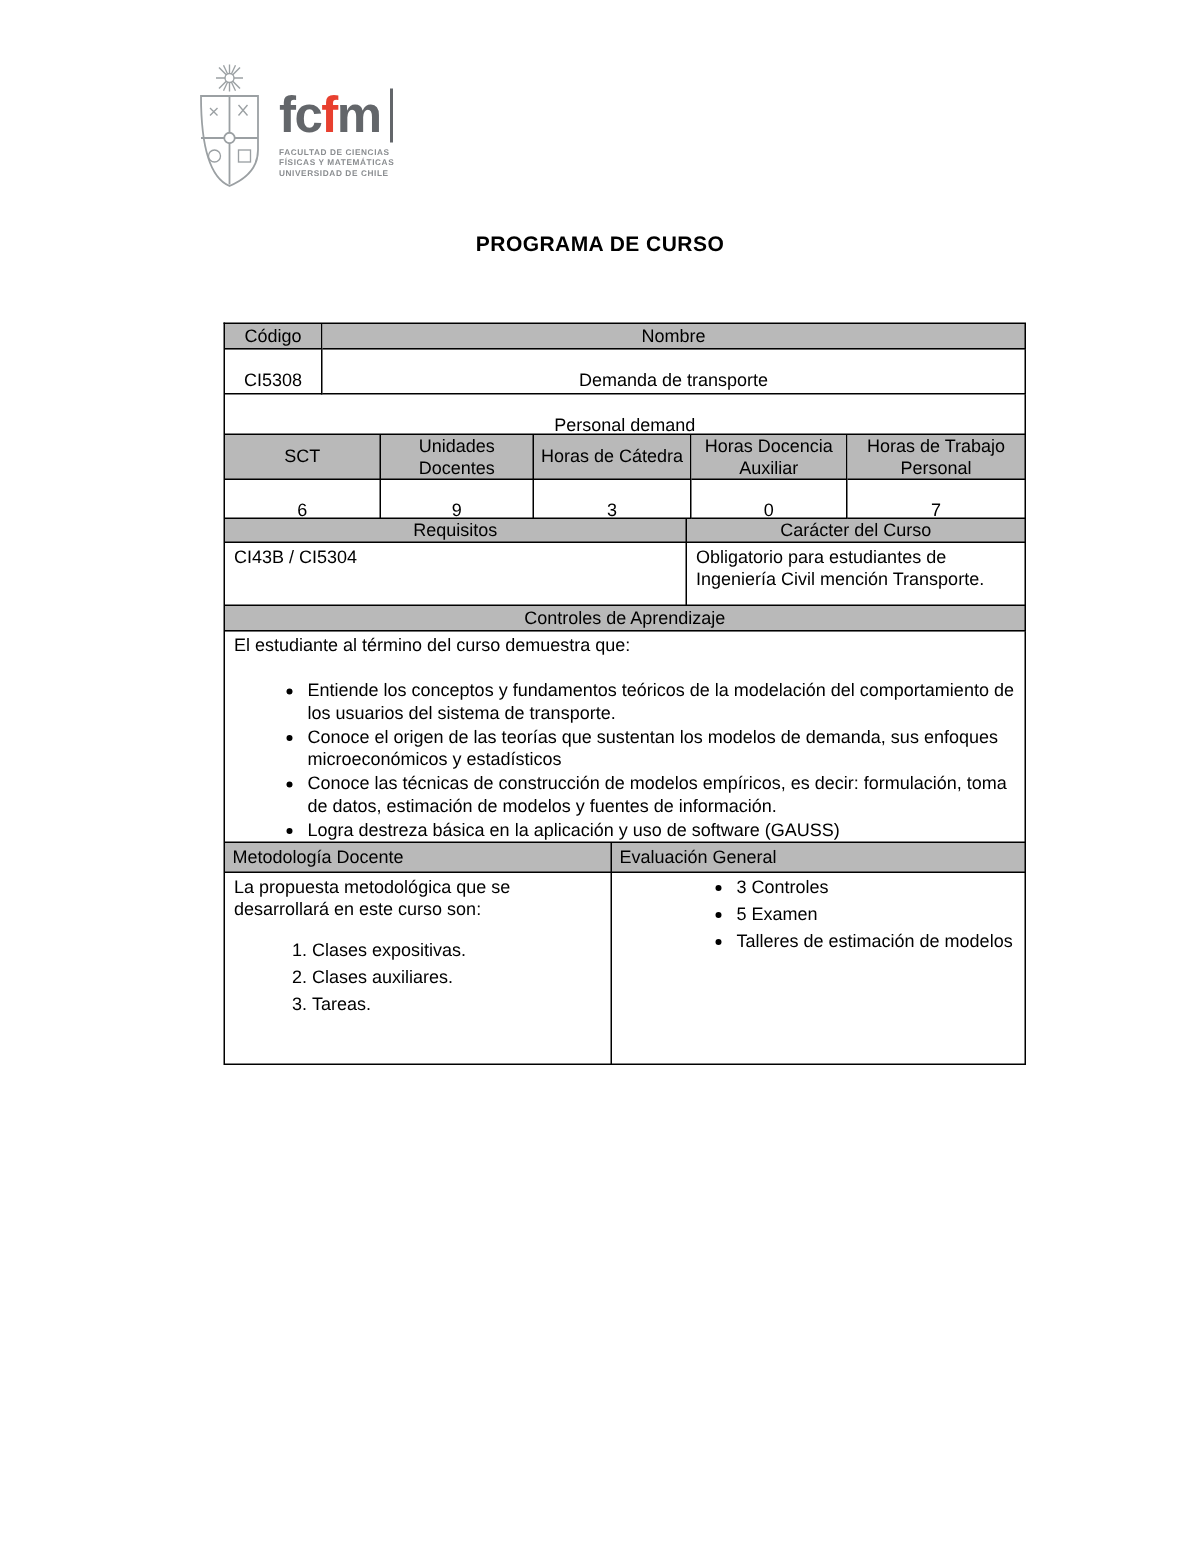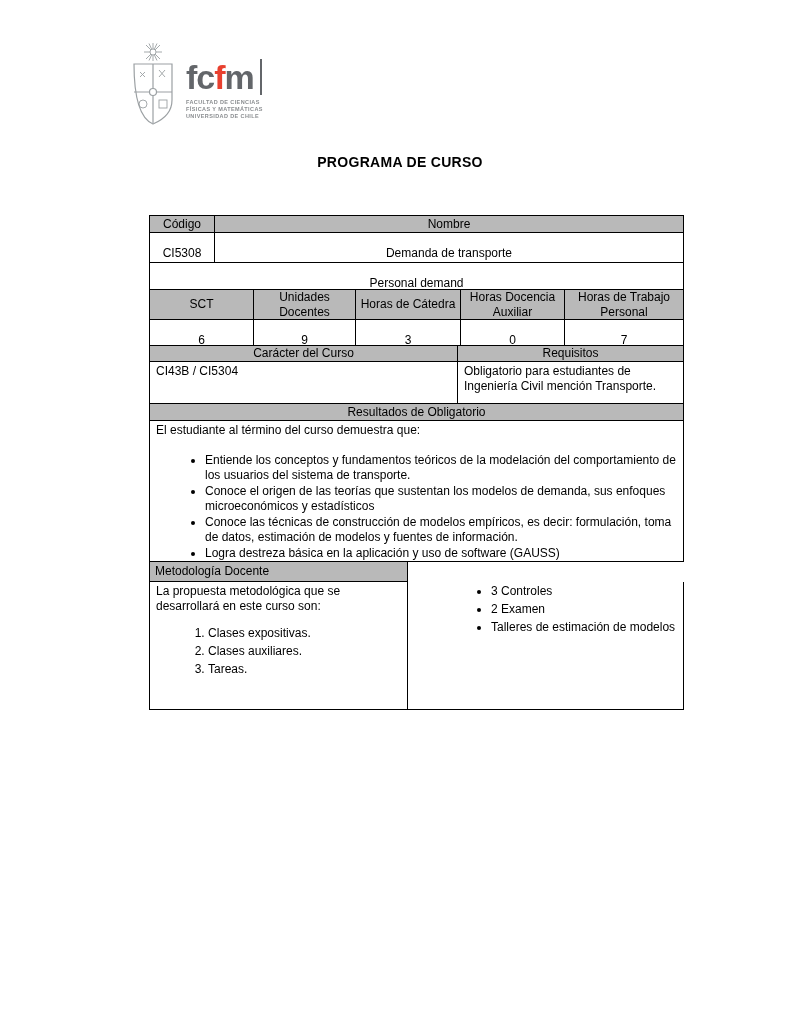--- a/index.html
+++ b/index.html
@@ -128,59 +128,60 @@
 
   <div class="row g5 hF">
     <div class="c val">6</div>
     <div class="c val">9</div>
     <div class="c val">3</div>
     <div class="c val">0</div>
     <div class="c val">7</div>
   </div>
 
   <div class="row g2b hG">
+    <div class="c hdr">Requisitos</div>
     <div class="c hdr">Carácter del Curso</div>
-    <div class="c hdr">Requisitos</div>
   </div>
 
   <div class="row g2b hH">
     <div class="c txt">CI43B / CI5304</div>
     <div class="c txt">Obligatorio para estudiantes de Ingeniería Civil mención Transporte.</div>
   </div>
 
   <div class="row g1 hI">
-    <div class="c hdr">Resultados de Obligatorio</div>
+    <div class="c hdr">Controles de Aprendizaje</div>
   </div>
   <div class="row g1 hJ">
     <div class="c txt">
       <div>El estudiante al término del curso demuestra que:</div>
       <ul class="b-list">
         <li>Entiende los conceptos y fundamentos teóricos de la modelación del comportamiento de los usuarios del sistema de transporte.</li>
         <li>Conoce el origen de las teorías que sustentan los modelos de demanda, sus enfoques microeconómicos y estadísticos</li>
         <li>Conoce las técnicas de construcción de modelos empíricos, es decir: formulación, toma de datos, estimación de modelos y fuentes de información.</li>
         <li>Logra destreza básica en la aplicación y uso de software (GAUSS)</li>
       </ul>
     </div>
   </div>
 
   <div class="row g2c hK">
     <div class="c hdr left">Metodología Docente</div>
+    <div class="c hdr left">Evaluación General</div>
   </div>
 
   <div class="row g2c hL">
     <div class="c txt">
       <div>La propuesta metodológica que se desarrollará en este curso son:</div>
       <ol class="n-list">
         <li>Clases expositivas.</li>
         <li>Clases auxiliares.</li>
         <li>Tareas.</li>
       </ol>
     </div>
     <div class="c txt">
       <ul class="e-list">
         <li>3 Controles</li>
-        <li>2 Examen</li>
+        <li>5 Examen</li>
         <li>Talleres de estimación de modelos</li>
       </ul>
     </div>
   </div>
 
 </div>
 
 </body></html>

